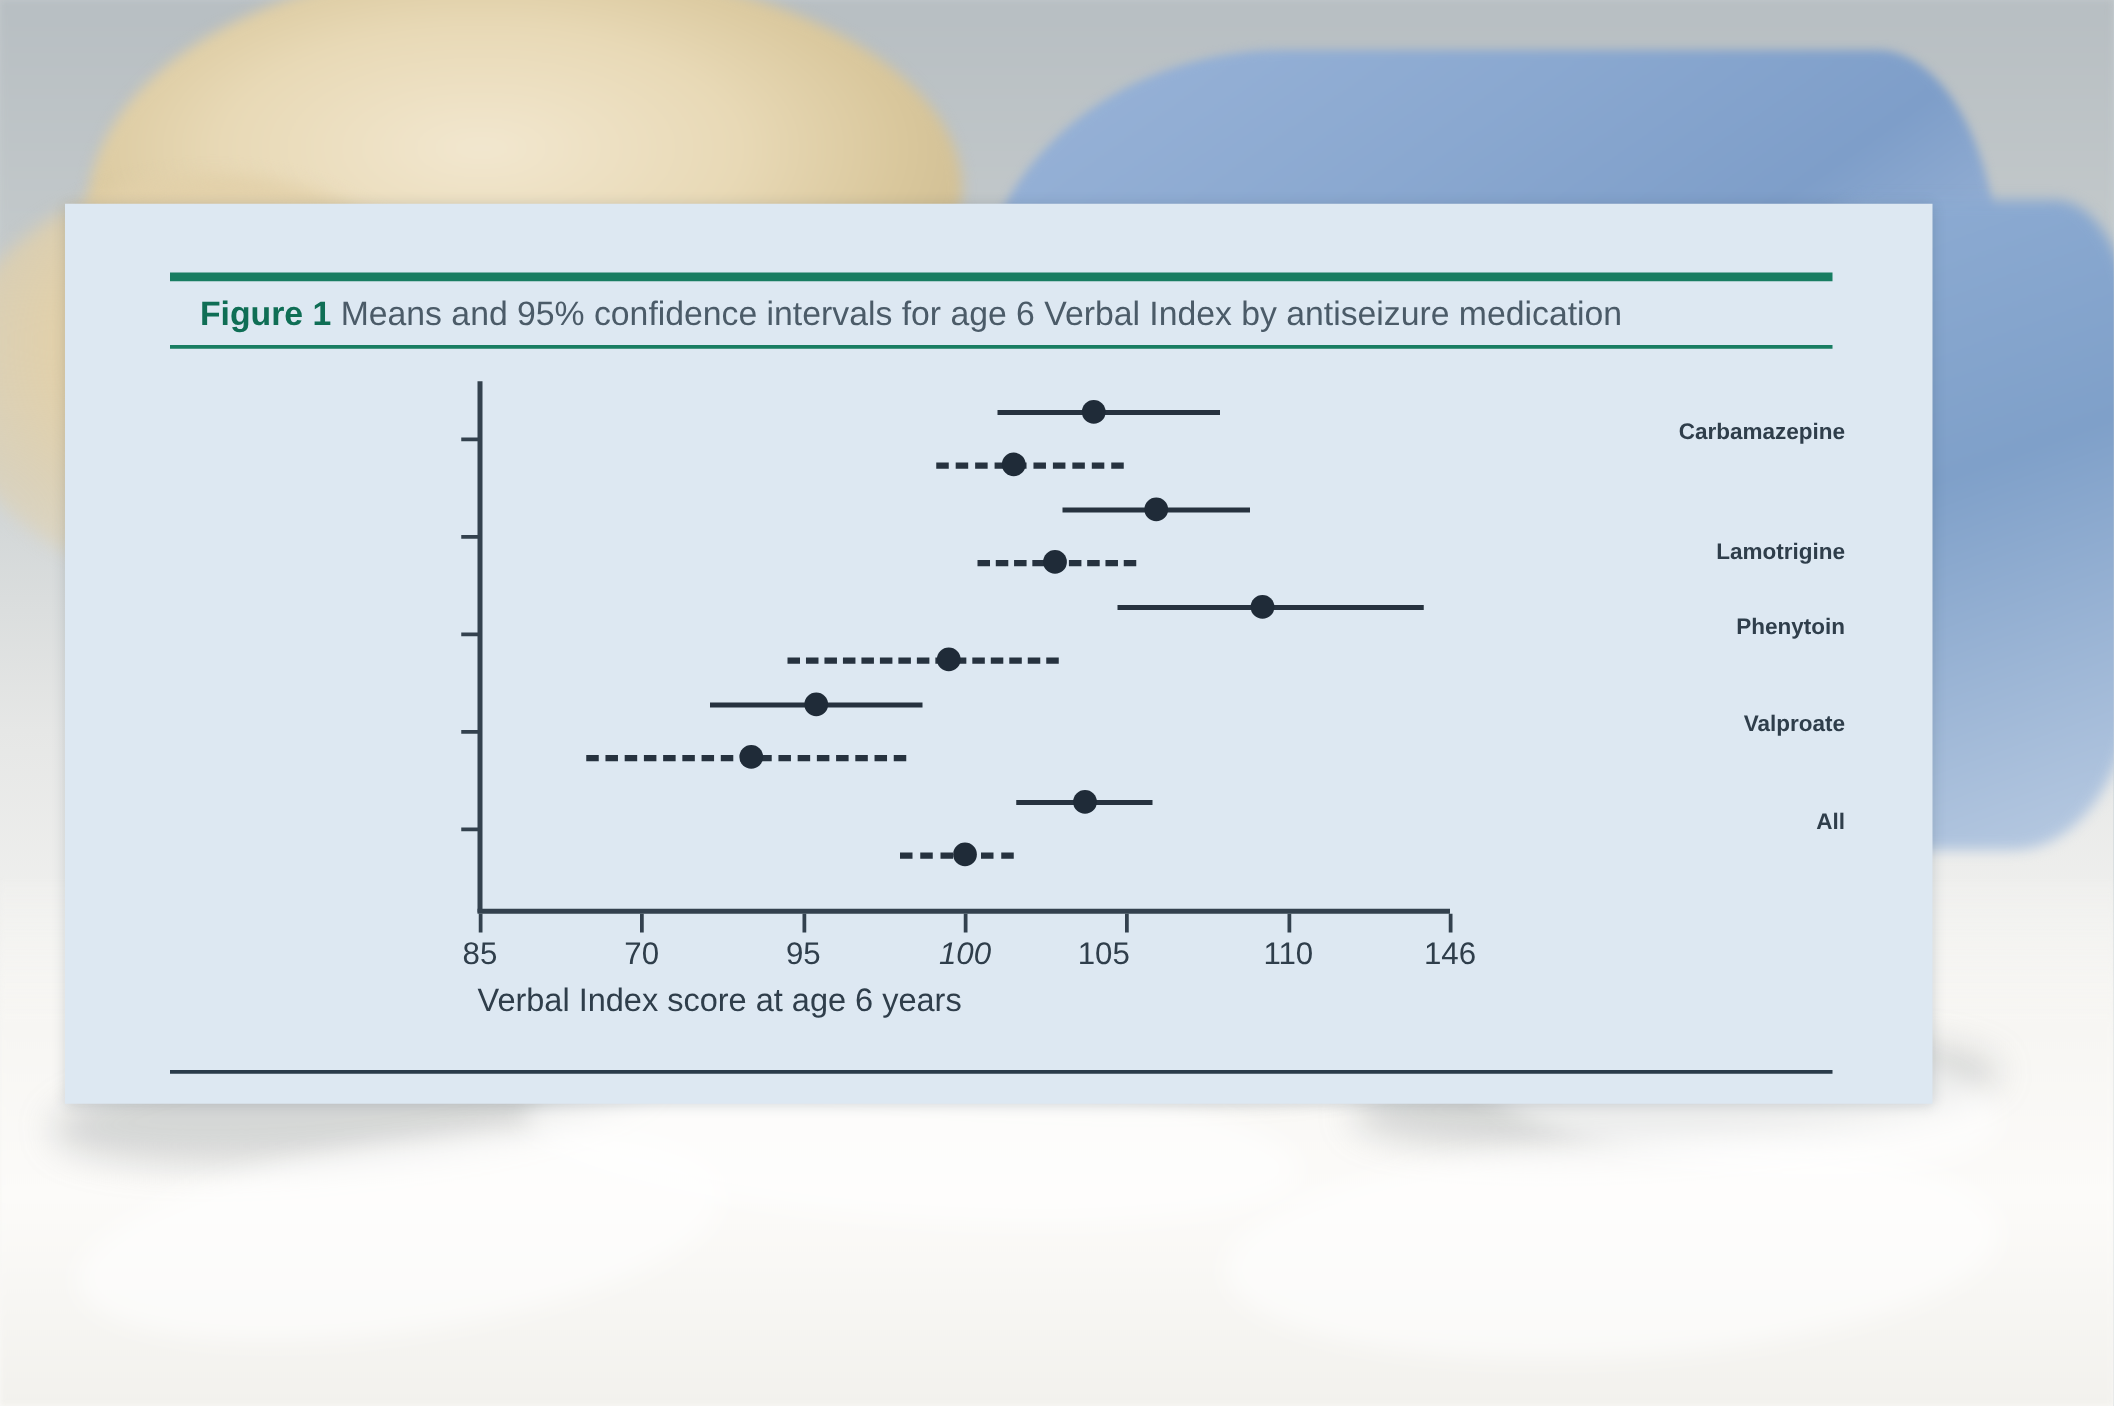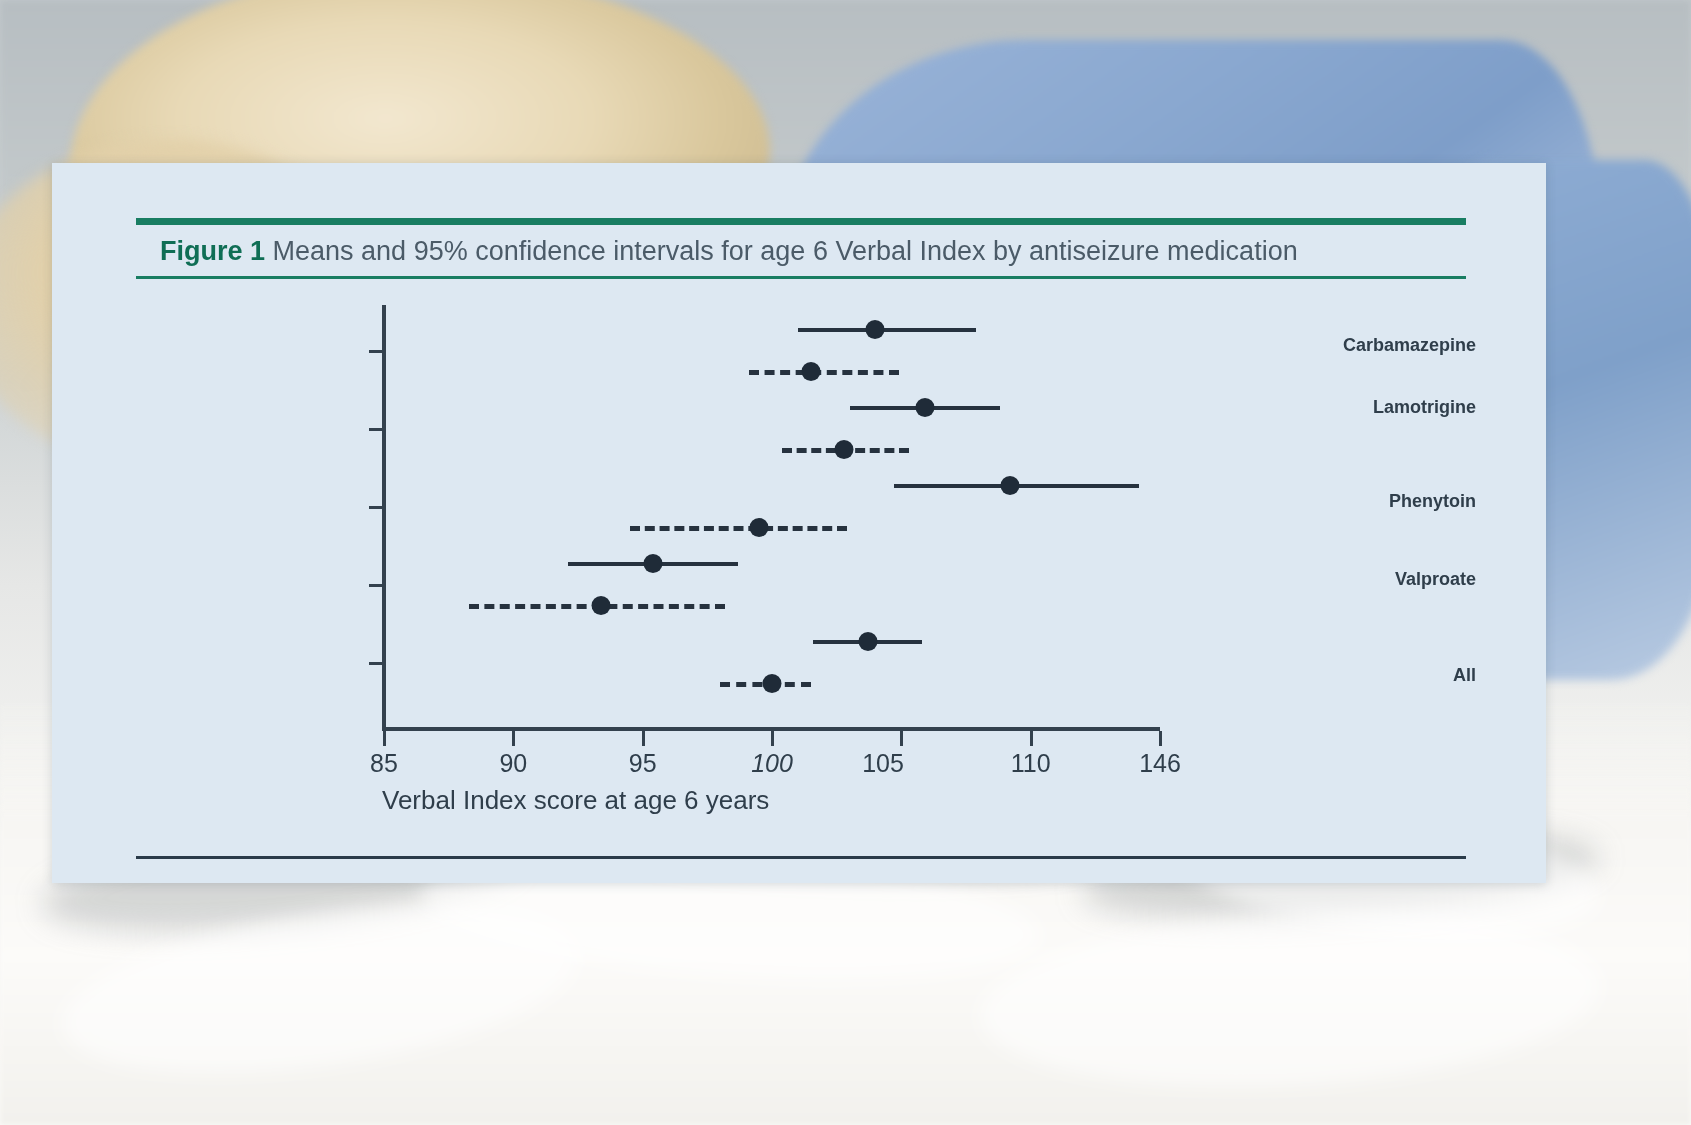--- a/index.html
+++ b/index.html
@@ -159,33 +159,33 @@
 
   <div class="rule-mid"></div>
 
   <div id="plot">
     <div id="axis-y"></div>
     <div id="axis-x"></div>
     <div id="y-axis-group">
         <div class="ytick" style="top: 47px;"></div>
         <div class="ylabel" style="top: 48px;">Carbamazepine</div>
         <div class="ytick" style="top: 125px;"></div>
-        <div class="ylabel" style="top: 110px;">Lamotrigine</div>
+        <div class="ylabel" style="top: 144px;">Lamotrigine</div>
         <div class="ytick" style="top: 203px;"></div>
         <div class="ylabel" style="top: 204px;">Phenytoin</div>
         <div class="ytick" style="top: 281px;"></div>
         <div class="ylabel" style="top: 282px;">Valproate</div>
         <div class="ytick" style="top: 359px;"></div>
-        <div class="ylabel" style="top: 360px; margin-top: 18px;">All</div>
+        <div class="ylabel" style="top: 360px;">All</div>
       </div>
     <div id="x-axis-group">
         <div class="xtick" style="left: 247px;"></div>
         <div class="xtlabel" style="left: 248px;">85</div>
         <div class="xtick" style="left: 376.333px;"></div>
-        <div class="xtlabel" style="left: 377.333px;">90</div>
+        <div class="xtlabel" style="left: 377.333px;">70</div>
         <div class="xtick" style="left: 505.667px;"></div>
         <div class="xtlabel" style="left: 506.667px;">95</div>
         <div class="xtick" style="left: 635px;"></div>
         <div class="xtlabel" style="left: 636px; font-style: italic;">100</div>
         <div class="xtick" style="left: 764.333px;"></div>
         <div class="xtlabel" style="left: 722px; margin-left: 25px;">105</div>
         <div class="xtick" style="left: 893.667px;"></div>
         <div class="xtlabel" style="left: 894.667px;">110</div>
         <div class="xtick" style="left: 1023px;"></div>
         <div class="xtlabel" style="left: 1024px;">146</div>

